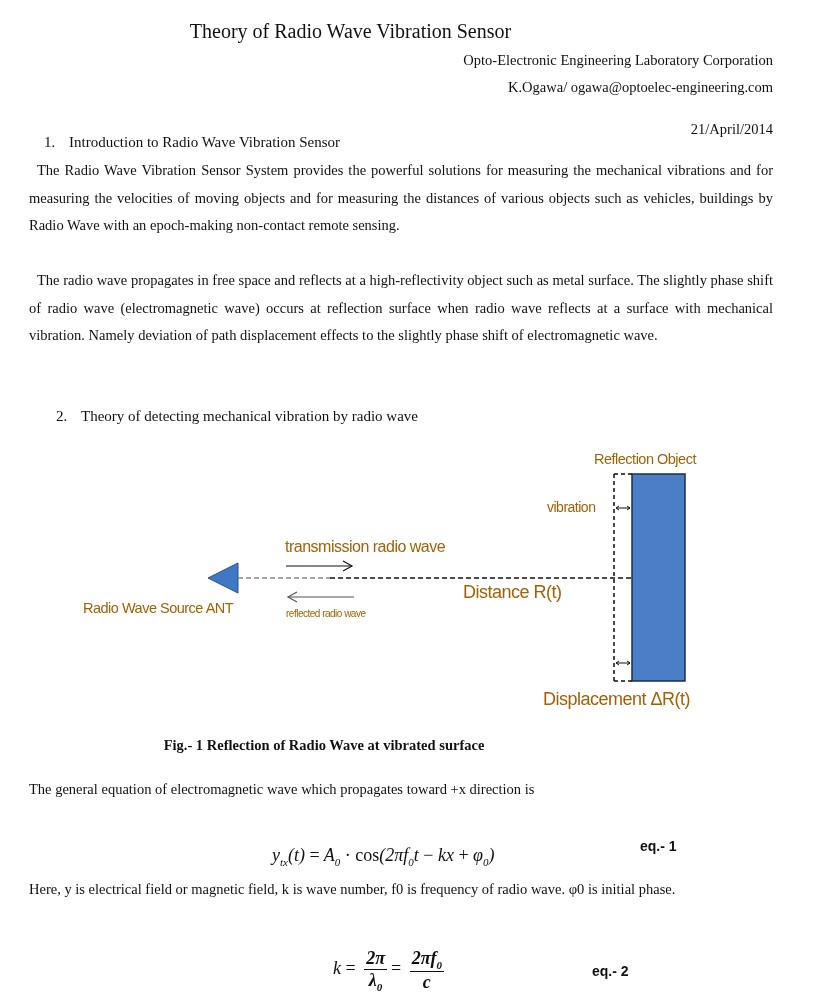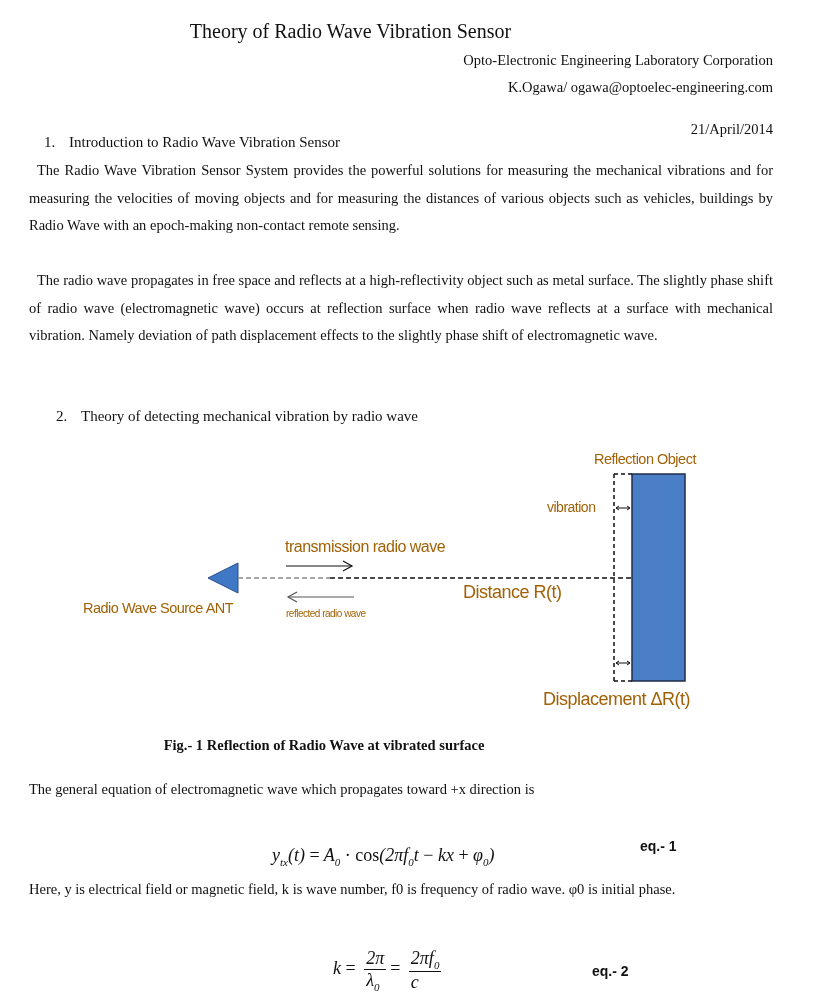--- a/index.html
+++ b/index.html
@@ -9,21 +9,21 @@
   .serif { font-family: "Liberation Serif", "DejaVu Serif", serif; }
   .title { left: 0; width: 701px; top: 20px; text-align: center; font-size: 20px; }
   .right { right: 40px; text-align: center; font-size: 14.5px; }
   .heading { font-size: 15px; }
   .para { left: 29px; width: 744px; font-size: 14.5px; line-height: 27.5px; text-align: justify; text-align-last: left; }
   .para .first { text-indent: 8px; }
   .diag-label { font-family: "Liberation Sans", "DejaVu Sans", sans-serif; color: #a16207; letter-spacing: -0.5px; }
   .cap { left: 0; width: 648px; text-align: center; top: 737px; font-size: 14.5px; font-weight: bold; }
   .eq { font-family: "Liberation Serif", "DejaVu Serif", serif; font-style: italic; font-size: 18px; }
   .eqnum { font-family: "Liberation Sans", "DejaVu Sans", sans-serif; font-weight: bold; font-size: 14px; }
-  .frac { display: inline-block; vertical-align: middle; text-align: left; margin: 0 4px; }
+  .frac { display: inline-block; vertical-align: middle; text-align: center; margin: 0 4px; font-weight: bold; }
   .frac .num { display: block; border-bottom: 1px solid #111; padding: 0 2px; }
   .frac .den { display: block; padding: 0 2px; }
   .upright { font-style: normal; }
   sub { font-size: 11px; }
 </style>
 </head>
 <body>
 
 <div class="abs title serif">Theory of Radio Wave Vibration Sensor</div>
 <div class="abs right serif" style="top:52px;">Opto-Electronic Engineering Laboratory Corporation</div>

